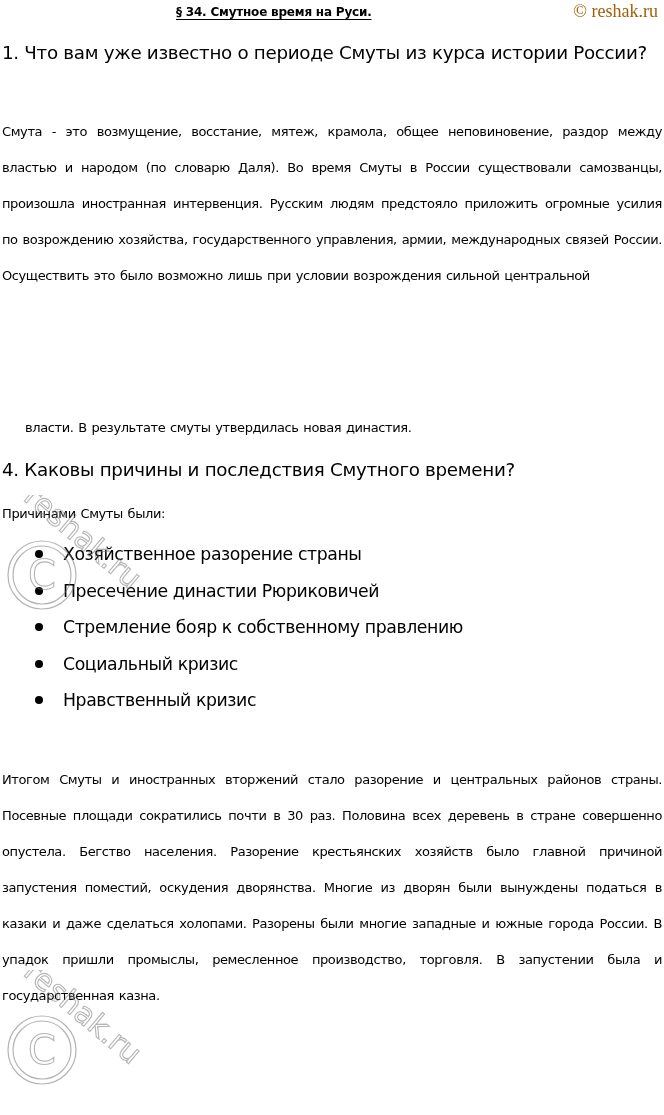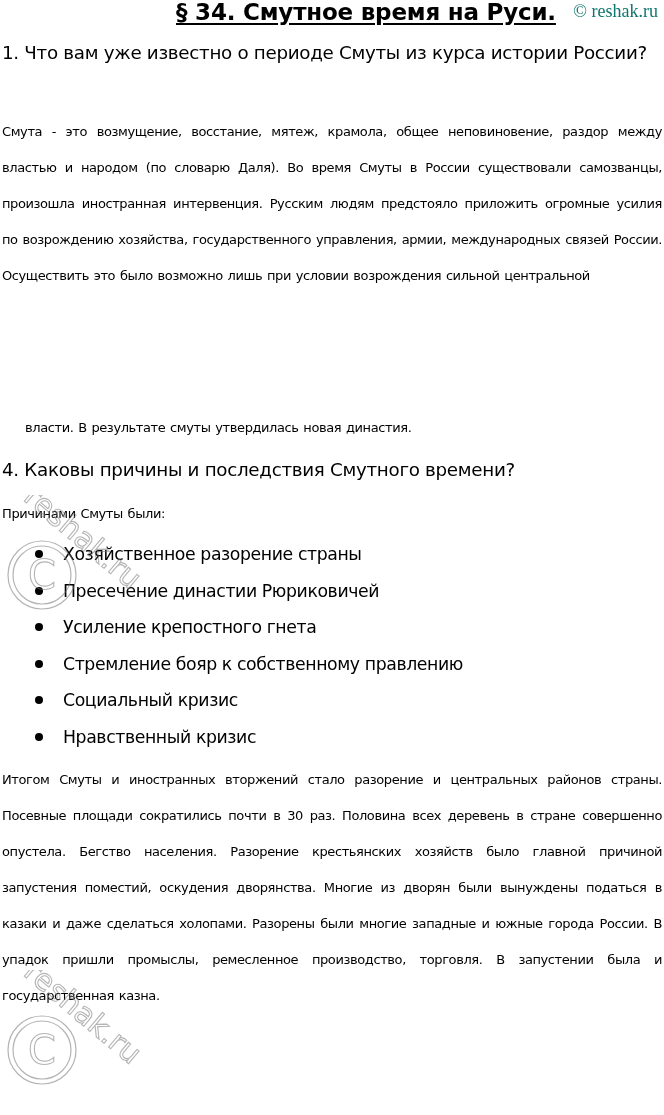--- a/index.html
+++ b/index.html
@@ -27,34 +27,34 @@
       left: 0;
       width: 664px;
       height: 26px;
     }
     .title {
       position: absolute;
       left: 176px;
       top: 0px;
       font-family: "DejaVu Sans", sans-serif;
       font-weight: bold;
-      font-size: 23px;
+      font-size: 12px;
       line-height: 24px;
       text-decoration: underline;
       text-underline-offset: 3px;
       letter-spacing: -0.2px;
     }
     .copyright {
       position: absolute;
       right: 6px;
       top: 0px;
       font-family: "Liberation Serif", serif;
       font-size: 18px;
       line-height: 22px;
-      color: #0f766e;
+      color: #a16207;
     }
     .q-heading {
       position: absolute;
       left: 2px;
       width: 660px;
       font-family: "DejaVu Sans", sans-serif;
       font-weight: normal;
       font-size: 18.3px;
       line-height: 36px;
       letter-spacing: -0.3px;
@@ -134,24 +134,20 @@
     <li class="bullet-item">
       <span class="bullet-dot"></span>
       <span>Хозяйственное разорение страны</span>
     </li>
     <li class="bullet-item">
       <span class="bullet-dot"></span>
       <span>Пресечение династии Рюриковичей</span>
     </li>
     <li class="bullet-item">
       <span class="bullet-dot"></span>
-      <span>Усиление крепостного гнета</span>
-    </li>
-    <li class="bullet-item">
-      <span class="bullet-dot"></span>
       <span>Стремление бояр к собственному правлению</span>
     </li>
     <li class="bullet-item">
       <span class="bullet-dot"></span>
       <span>Социальный кризис</span>
     </li>
     <li class="bullet-item">
       <span class="bullet-dot"></span>
       <span>Нравственный кризис</span>
     </li>

